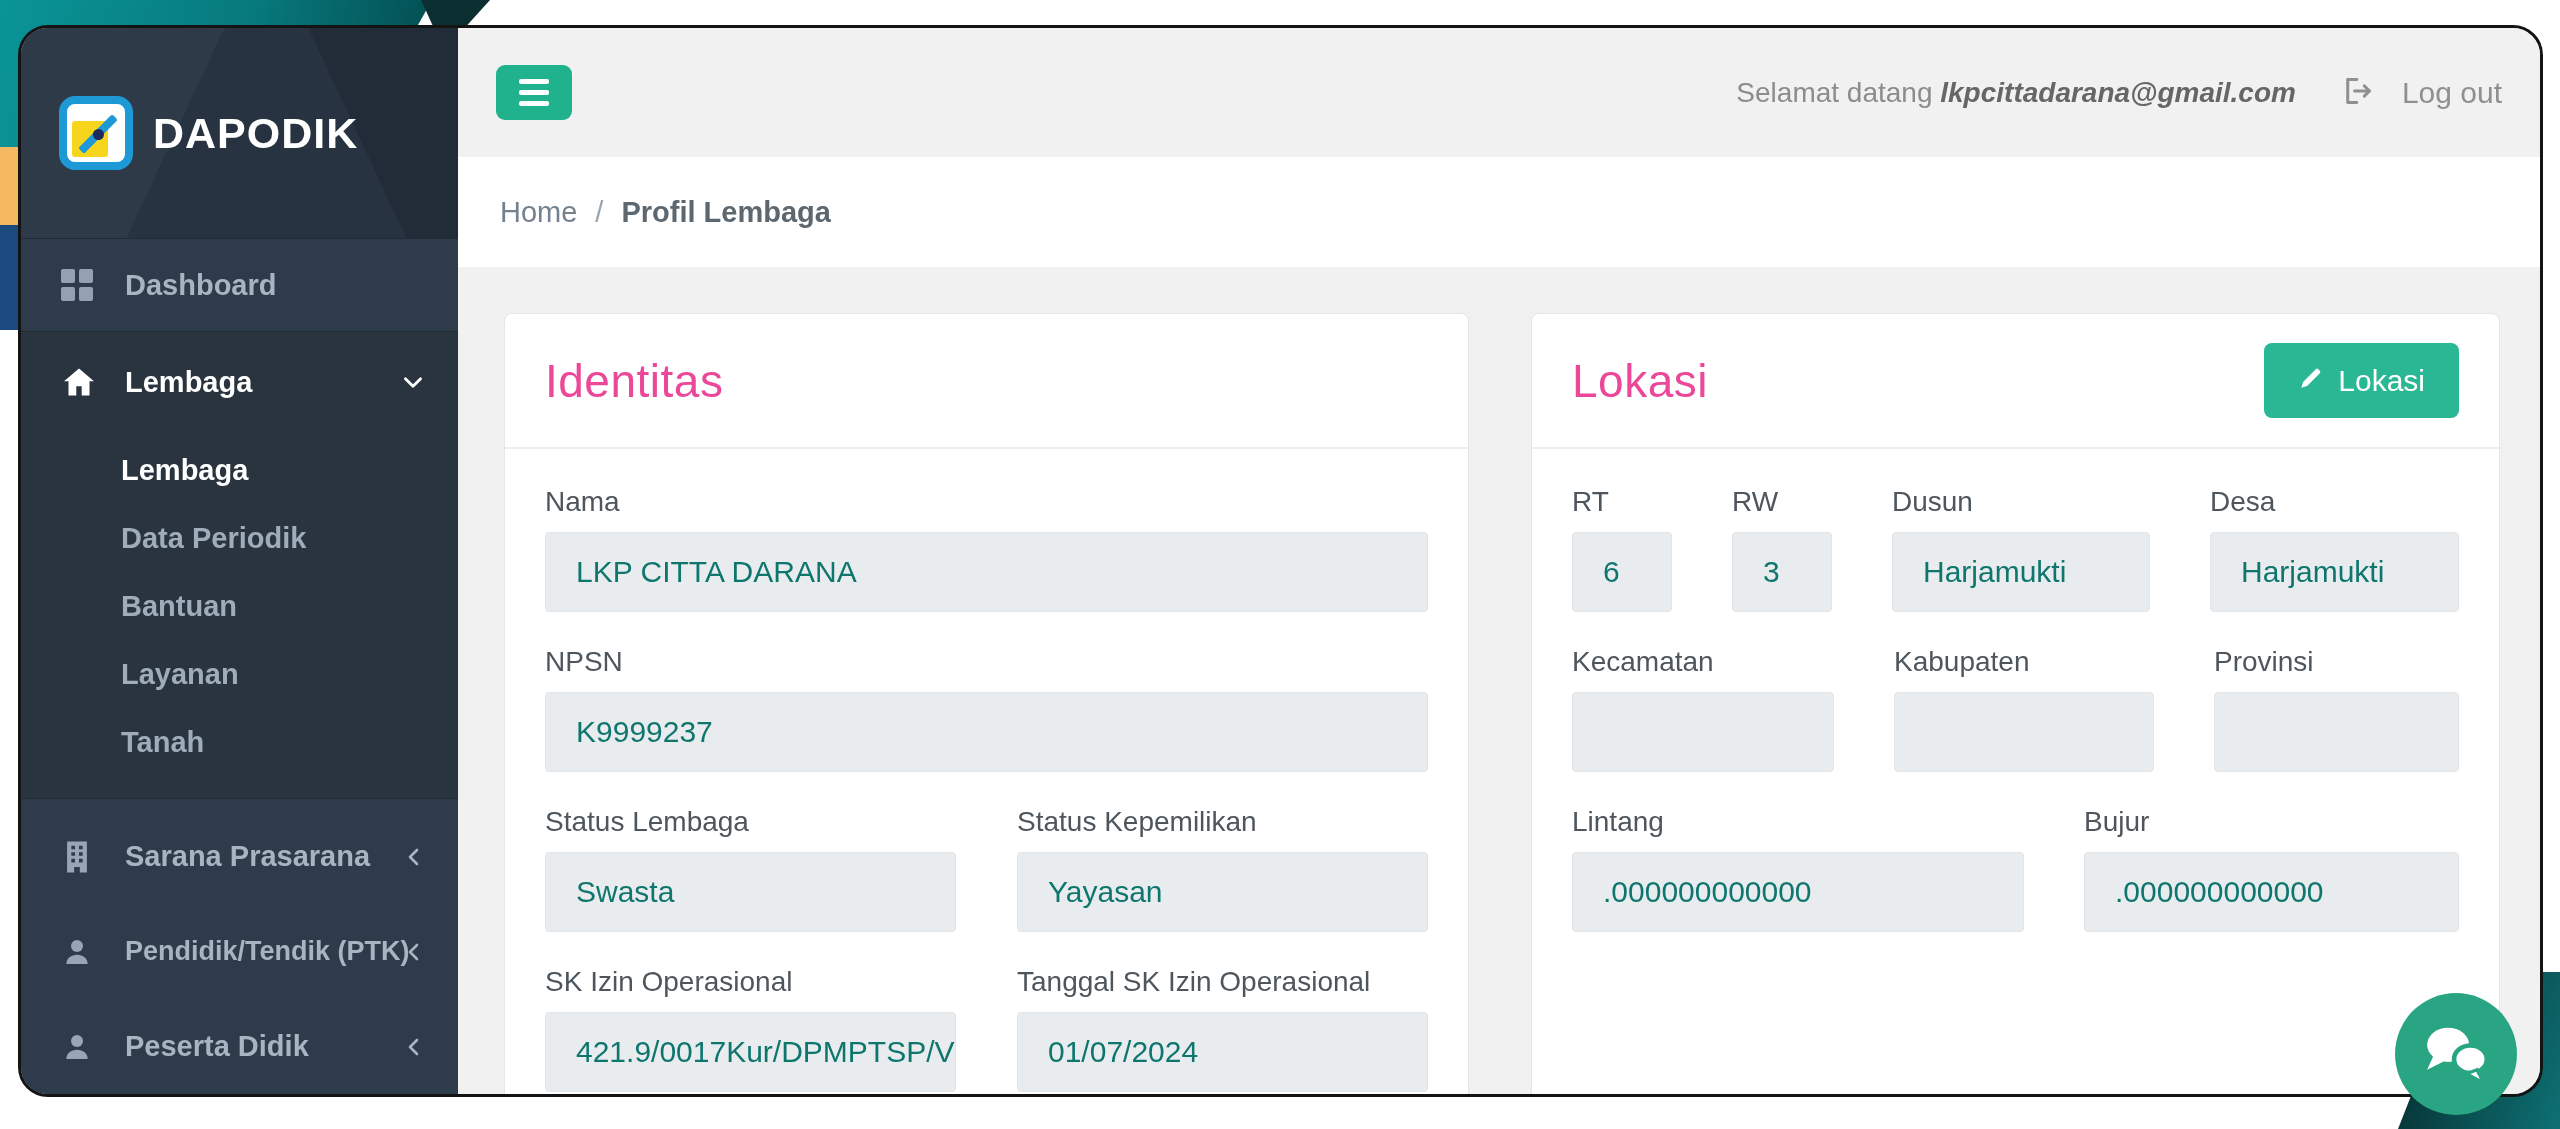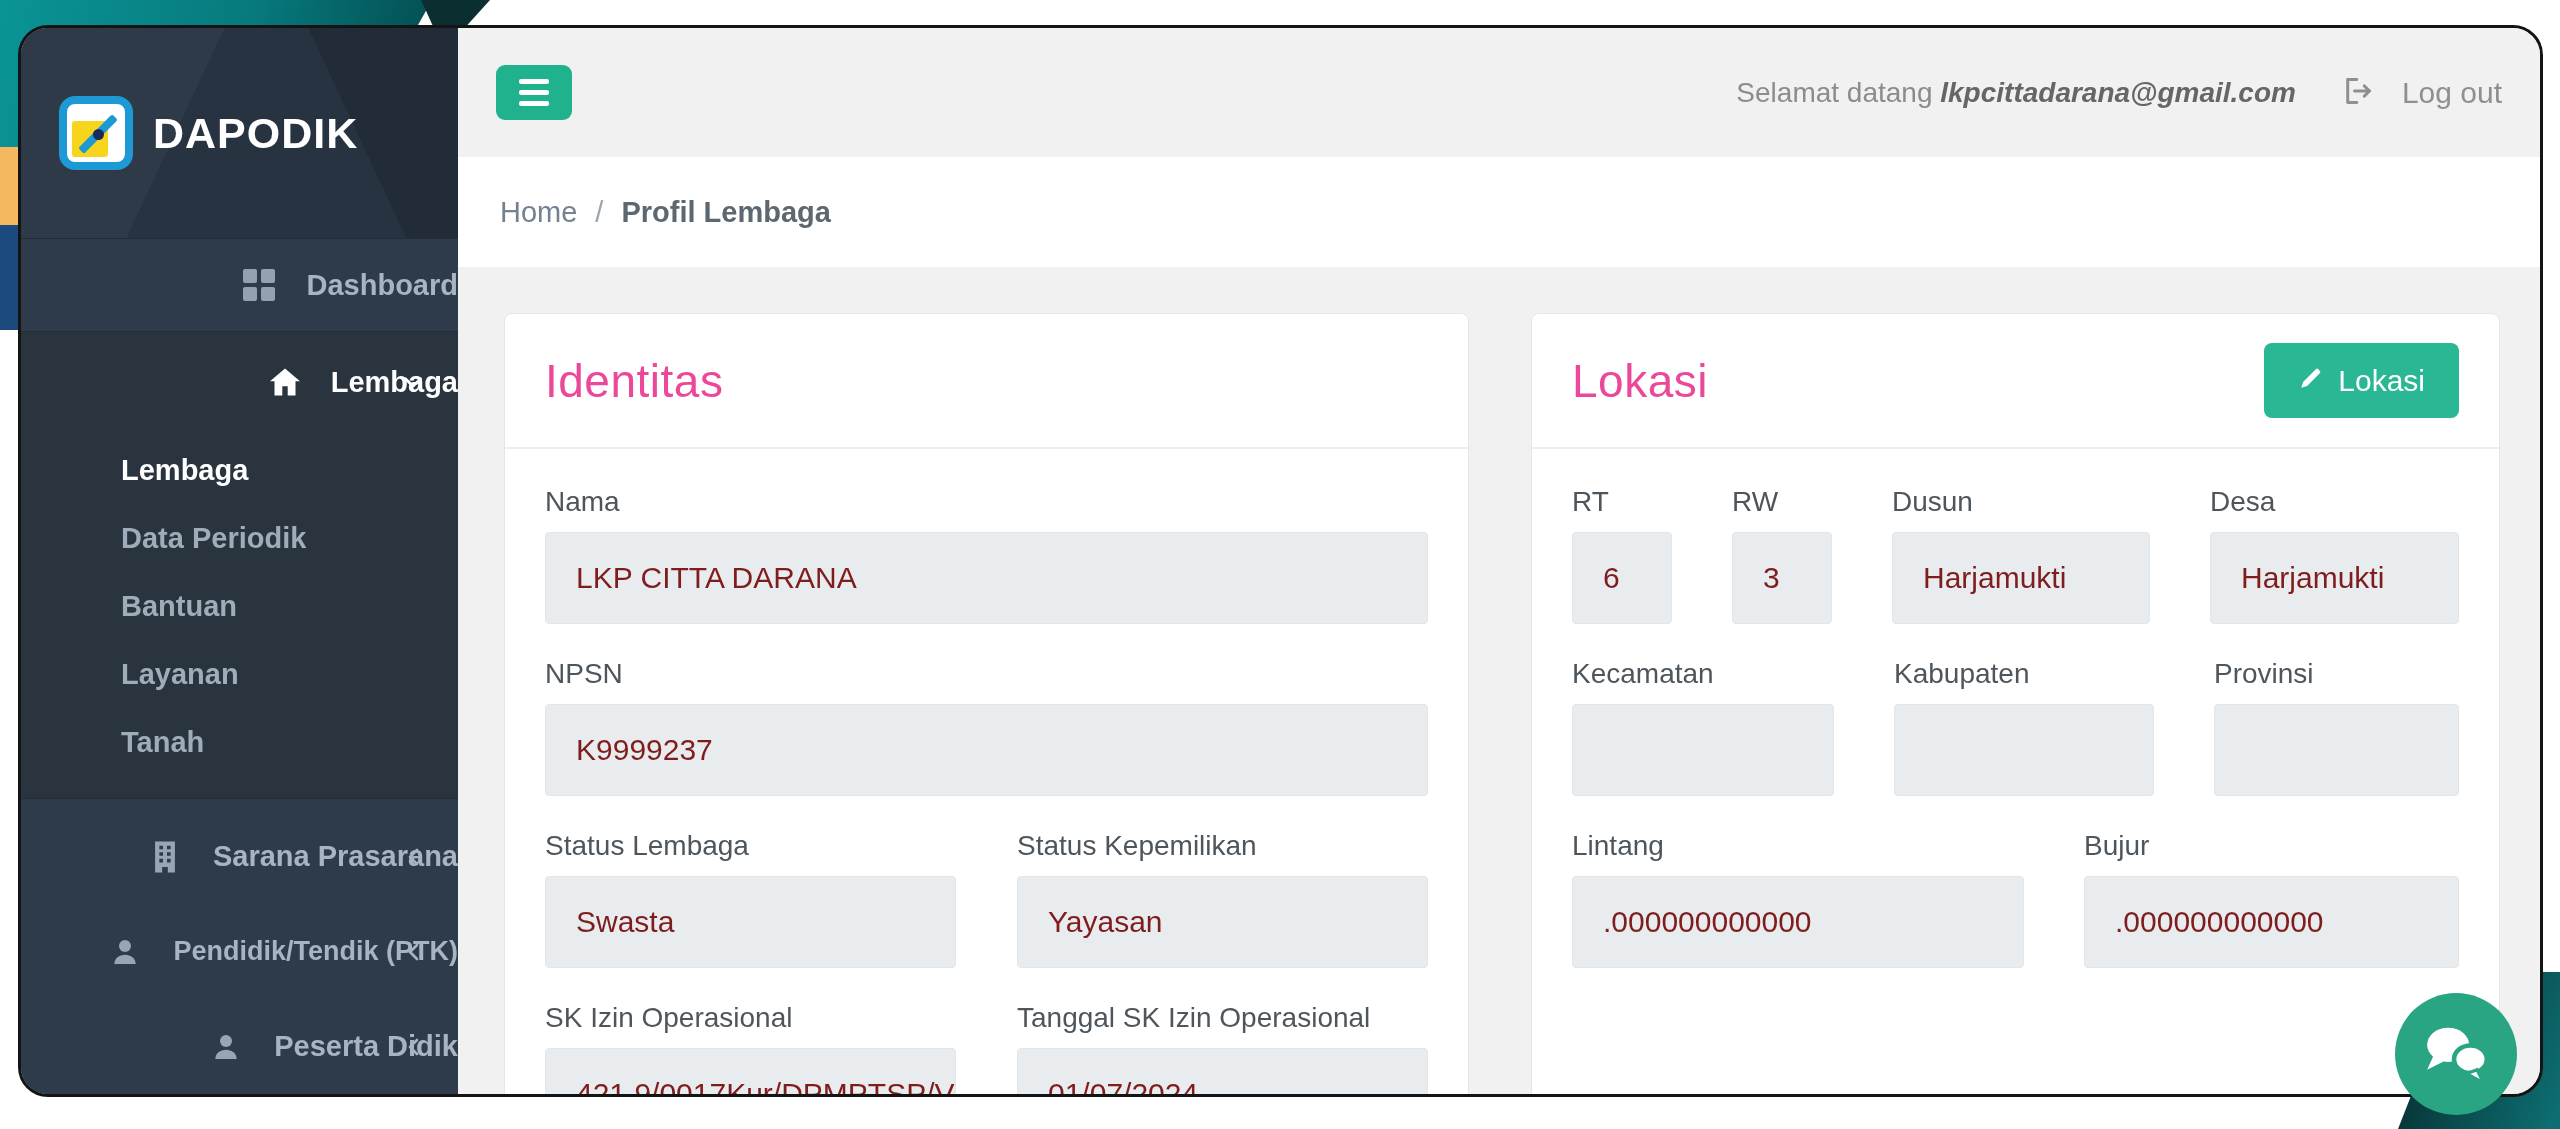--- a/index.html
+++ b/index.html
@@ -33,21 +33,21 @@
     background:#fff; position:relative; overflow:hidden; flex:none; }
   .logo-yellow { position:absolute; left:5px; bottom:5px; width:36px; height:36px; background:#f7d51d; border-radius:3px; }
   .logo-pen { position:absolute; left:7px; top:26px; width:48px; height:8px; background:#1d9ad6;
     transform:rotate(-45deg); transform-origin:center; border-radius:2px; }
   .logo-dot { position:absolute; left:26px; top:25px; width:11px; height:11px; background:#1b2a5a; border-radius:50%; }
   .logo-text { color:#fff; font-size:43px; font-weight:700; letter-spacing:1px; margin-left:20px; }
 
   .menu-section { border-top:1px solid #222c37; }
   .sec-light { background:#2e3b4a; }
   .sec-dark { background:#29343f; }
-  .menu-item { position:relative; display:flex; align-items:center; height:92px; padding-left:40px; cursor:pointer;justify-content:flex-end; }
+  .menu-item { position:relative; display:flex; align-items:center; height:92px; padding-left:40px; cursor:pointer; }
   .menu-item.tall { height:95px; }
   .menu-icon { width:44px; min-width:44px; display:flex; align-items:center; justify-content:flex-start; }
   .menu-label { font-size:29px; font-weight:600; color:#a8b4c1; margin-left:20px; white-space:nowrap; }
   .menu-label.active { color:#ffffff; }
   .chevron { position:absolute; right:32px; top:50%; transform:translateY(-50%); display:flex; }
   .dash-icon { display:grid; grid-template-columns:14px 14px; grid-gap:4px; }
   .dash-icon span { width:14px; height:14px; background:#93a1b1; border-radius:2px; }
   .submenu { padding:4px 0 22px 0; }
   .submenu-item { height:68px; display:flex; align-items:center; padding-left:100px;
     font-size:29px; font-weight:600; color:#9fadbb; cursor:pointer; white-space:nowrap; }
@@ -78,22 +78,22 @@
     display:flex; align-items:center; justify-content:space-between; }
   .card-title { font-size:46px; font-weight:300; color:#ec4899; letter-spacing:0.5px; }
   .btn-green { height:75px; padding:0 34px; background:#2ab793; color:#fff; border:none; border-radius:8px;
     font-size:30px; display:flex; align-items:center; gap:14px; cursor:pointer; font-family:inherit; }
   .card-body { padding:36px 40px; }
   .frow { display:flex; gap:61px; margin-bottom:33px; }
   .lok .frow { gap:60px; }
   .field { display:flex; flex-direction:column; }
   .grow { flex:1; min-width:0; }
   .flabel { font-size:28px; color:#4e565d; line-height:34px; margin-bottom:13px; white-space:nowrap; }
-  .finput { height:92px; background:#e9ecef; border:1px solid #e2e6e9; border-radius:4px;
-    padding:0 30px; font-size:30px; color:#7f1d1d; display:flex; align-items:center;
+  .finput { height:80px; background:#e9ecef; border:1px solid #e2e6e9; border-radius:4px;
+    padding:0 30px; font-size:30px; color:#0f766e; display:flex; align-items:center;
     white-space:nowrap; overflow:hidden; }
   .w-alamat{ width:580px; } .w-rt{ width:100px; } .w-rw{ width:100px; } .w-dusun{ width:258px; }
   .w-kec{ width:262px; } .w-kab{ width:260px; } .w-lintang{ width:452px; }
 
   
   .chat-fab { position:absolute; left:2395px; top:993px; width:122px; height:122px; border-radius:50%;
     background:#2aa583; z-index:5; display:flex; align-items:center; justify-content:center; cursor:pointer; }
 </style>
 </head>
 <body>

